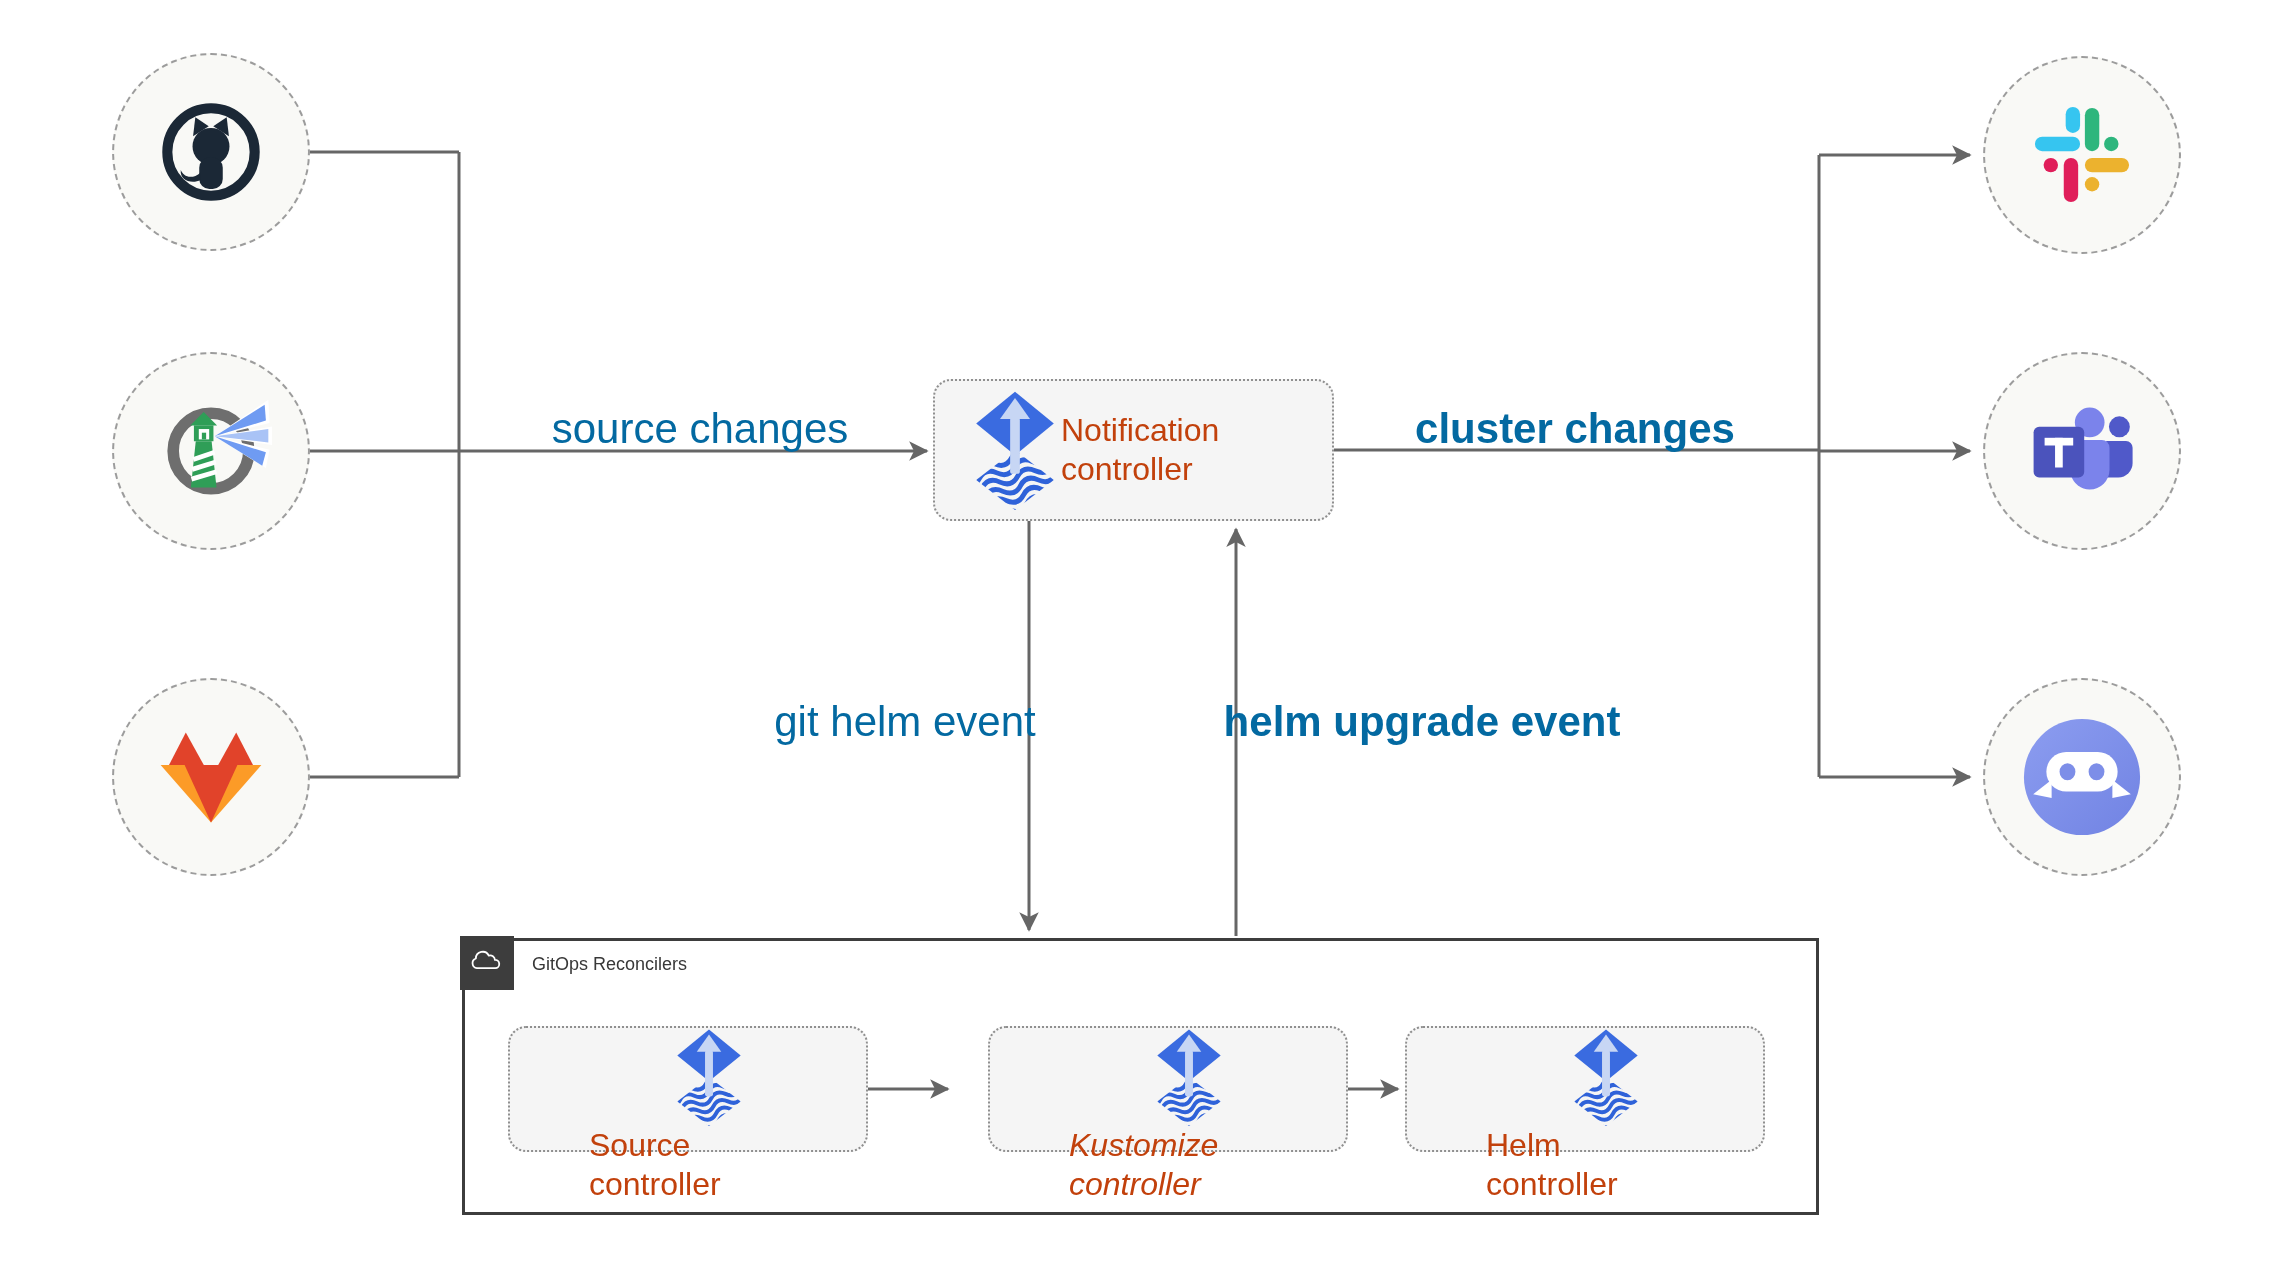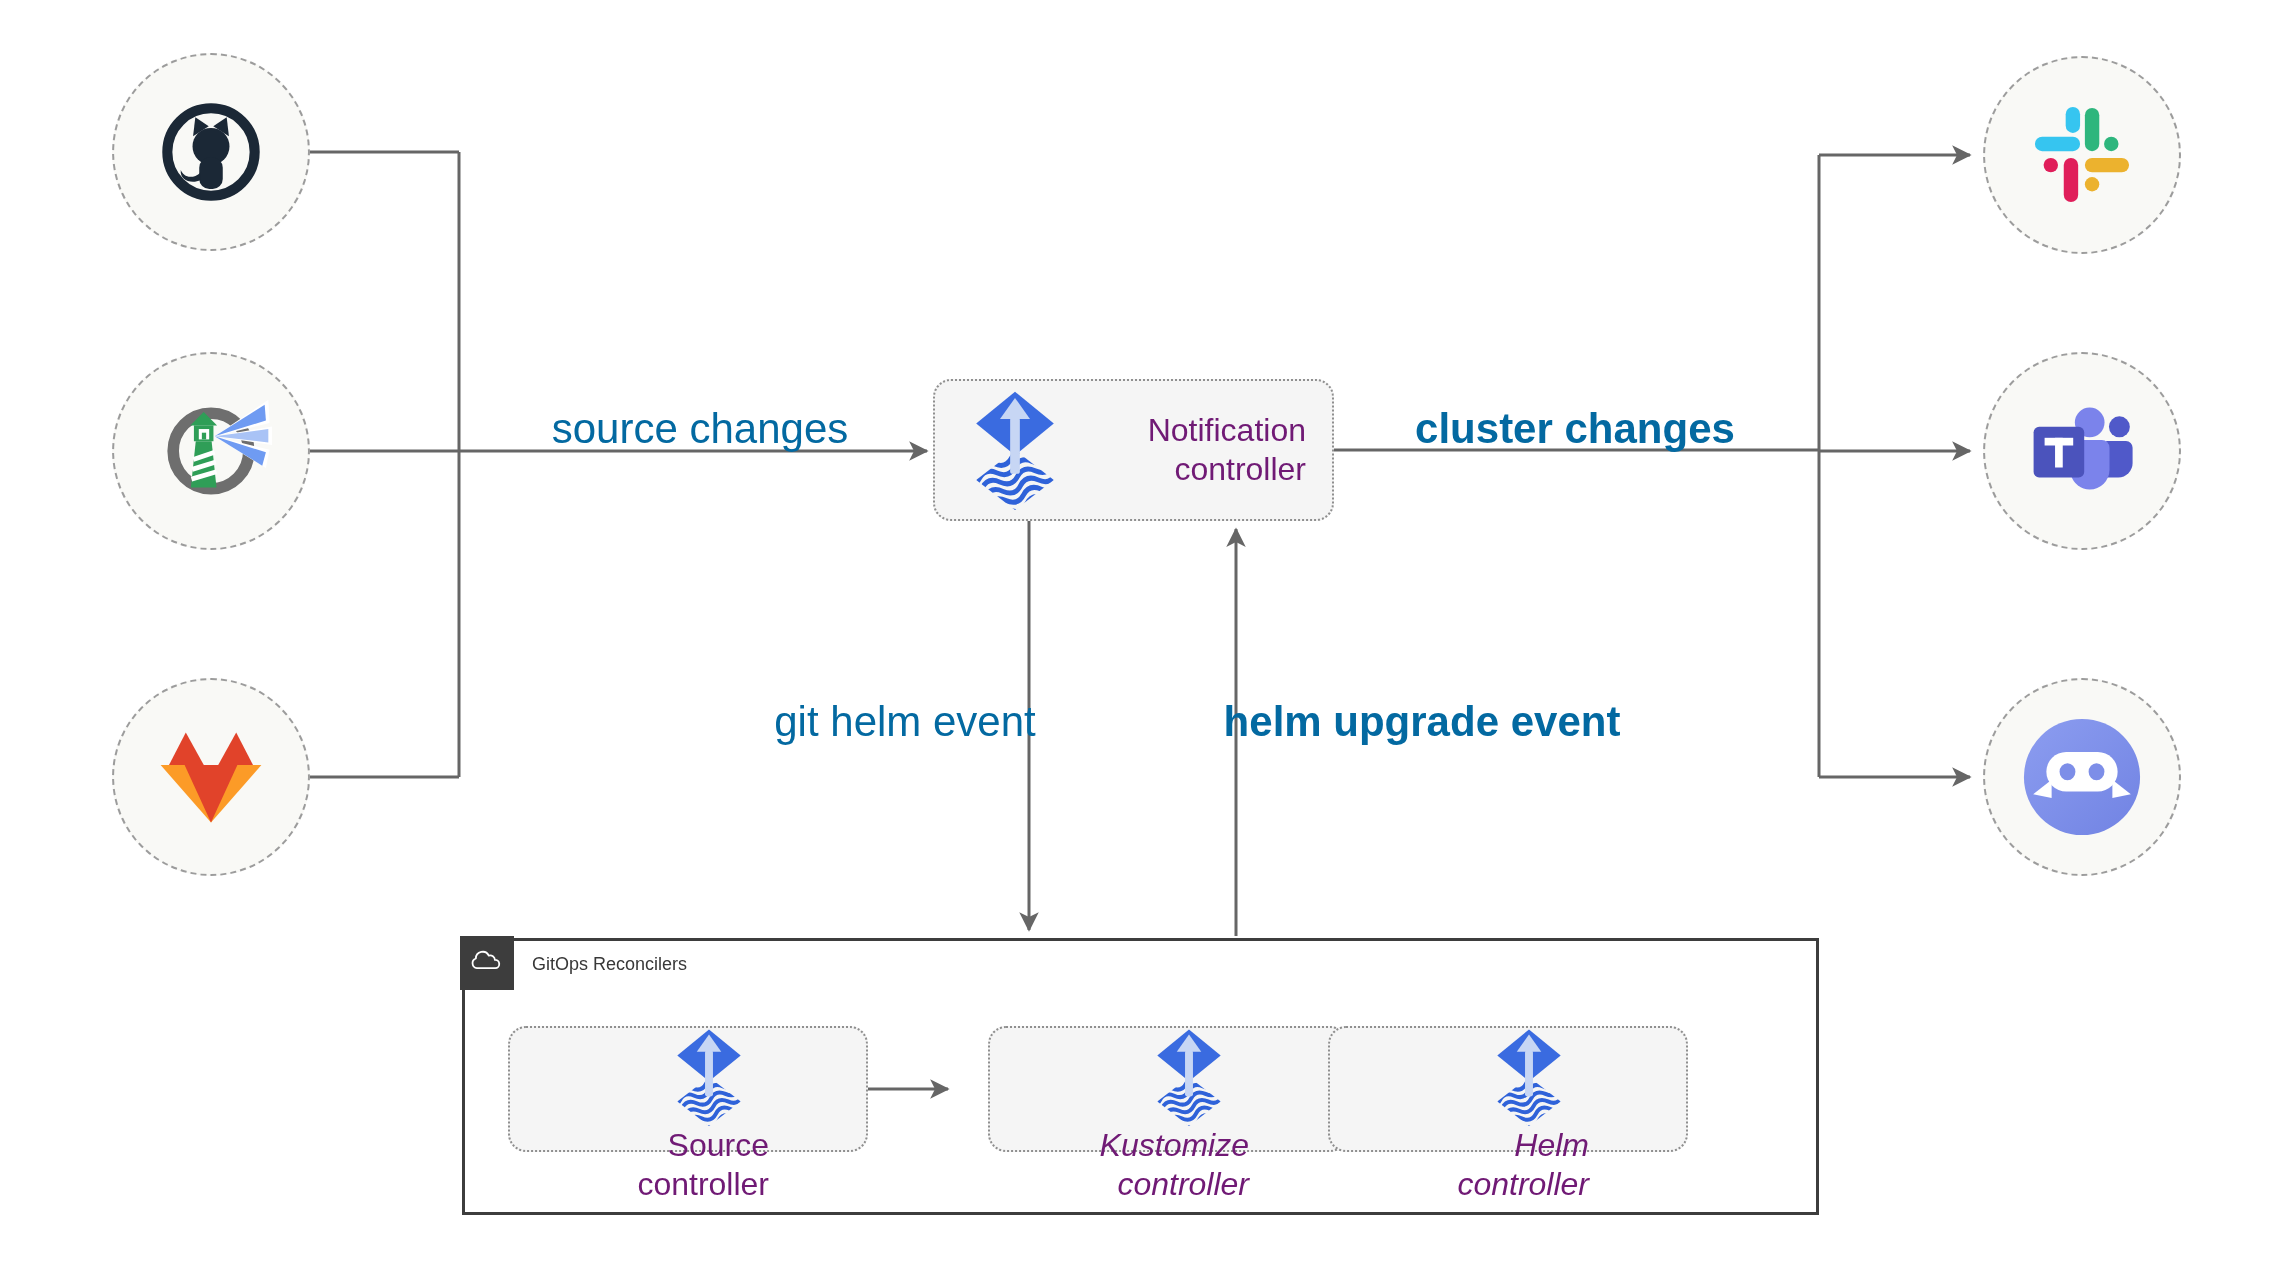--- a/index.html
+++ b/index.html
@@ -5,30 +5,30 @@
   html,body{margin:0;padding:0;background:#ffffff;}
   body{width:2292px;height:1284px;position:relative;font-family:"Liberation Sans",sans-serif;}
   .canvas{position:absolute;left:0;top:0;width:2292px;height:1284px;overflow:hidden;}
   svg.overlay{position:absolute;left:0;top:0;z-index:1;}
   .node{position:absolute;z-index:2;}
   .circle-node{width:198px;height:198px;border-radius:50%;border:2.5px dashed #9c9c9c;
     background:#f9f9f6;display:flex;align-items:center;justify-content:center;box-sizing:border-box;}
   .circle-node svg{display:block;}
   .ctrl-box{background:#f5f5f5;border:2.5px dotted #8f8f8f;border-radius:18px;box-sizing:border-box;
     display:flex;align-items:center;}
-  .ctrl-label{flex:1;text-align:right;color:#701a75;font-size:32px;line-height:1.22;}
+  .ctrl-label{flex:1;text-align:left;color:#c2410c;font-size:32px;line-height:1.22;}
   .notif{left:933px;top:379px;width:401px;height:142px;}
   .notif .flux-wrap{width:92px;height:120px;margin-left:34px;flex:none;}
   .notif .ctrl-label{padding-right:26px;}
   .notif .ctrl-label .inner{display:inline-block;max-width:230px;}
   .rec-box{top:1026px;width:360px;height:126px;flex-direction:column;}
   .rec-box .flux-wrap{width:74px;height:98px;margin-left:42px;flex:none;}
   .rec-box .ctrl-label .inner{display:inline-block;max-width:180px;}
   .rec-box .ctrl-label{padding-right:18px;}
-  #rec-source{left:508px;} #rec-kustomize{left:988px;font-style:italic;} #rec-helm{left:1328px;font-style:italic;}
+  #rec-source{left:508px;} #rec-kustomize{left:988px;font-style:italic;} #rec-helm{left:1405px;}
   .group-box{position:absolute;left:462px;top:938px;width:1357px;height:277px;
     border:3px solid #3d3d3d;box-sizing:border-box;z-index:1;background:transparent;}
   .group-badge{position:absolute;left:460px;top:936px;width:54px;height:54px;background:#3d3d3d;
     display:flex;align-items:center;justify-content:center;z-index:3;}
   .group-label{position:absolute;left:532px;top:964px;transform:translateY(-50%);
     font-size:18px;color:#383838;z-index:3;white-space:nowrap;}
   .edge-label{position:absolute;transform:translate(-50%,-50%);font-size:42px;color:#0369a1;
     white-space:nowrap;z-index:3;}
   #lbl-source-changes{left:700px;top:429px;}
   #lbl-cluster-changes{left:1575px;top:429px;font-weight:bold;}

